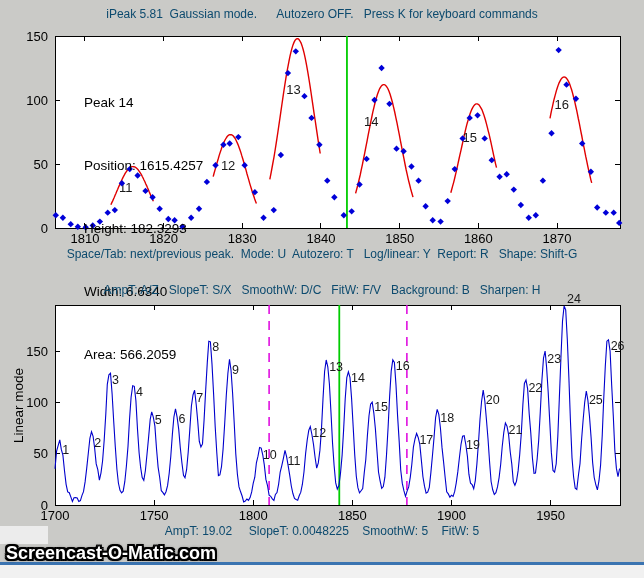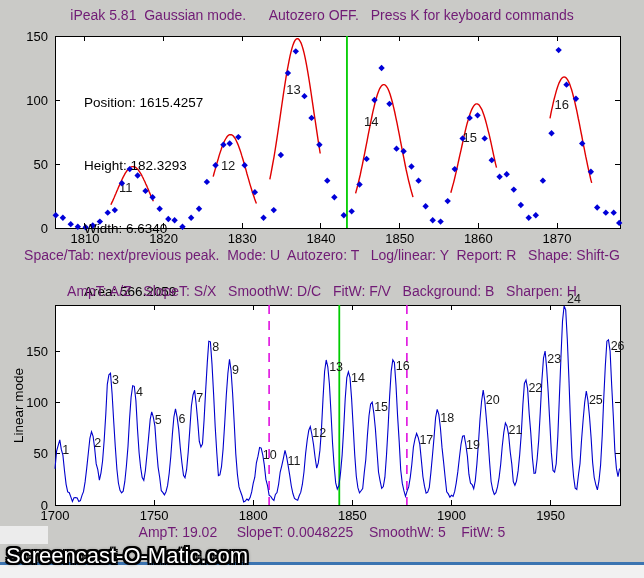--- a/index.html
+++ b/index.html
@@ -1,42 +1,42 @@
 <!DOCTYPE html>
 <html><head>
 <meta charset="utf-8">
 <style>
   html,body{margin:0;padding:0;}
   #figure{
     position:relative;width:644px;height:578px;overflow:hidden;
     background:#cacac7;
     font-family:"Liberation Sans",sans-serif;color:#000;
   }
-  .txtline{position:absolute;white-space:pre;font-size:14px;color:#701a75;}
+  .txtline{position:absolute;white-space:pre;font-size:12px;color:#0c4a6e;}
   .centered{left:20px;width:604px;text-align:center;}
   #main-title{top:7px;}
   #keys-line{top:247px;}
   #plot2-title{top:283px;}
   #settings-line{top:524px;}
   #readout{
     position:absolute;left:84px;top:50px;font-size:13.5px;line-height:21px;
     white-space:pre;color:#000;
   }
   #ylabel-bottom{
     position:absolute;left:-27px;top:398px;width:90px;text-align:center;
     font-size:13.5px;transform:rotate(-90deg);transform-origin:center;
   }
   svg{position:absolute;left:0;top:0;}
   svg text{font-family:"Liberation Sans",sans-serif;}
   #wm-strip{position:absolute;left:0;top:565px;width:644px;height:13px;background:#f1f1f1;}
   #wm-line{position:absolute;left:0;top:562px;width:644px;height:3px;background:#3b74b1;}
   #wm-patch{position:absolute;left:0;top:526px;width:48px;height:18px;background:#ececec;}
   #wm-text{
     position:absolute;left:6px;top:543px;
-    font-size:22px;font-weight:normal;color:#fff;letter-spacing:0px;
+    font-size:18px;font-weight:bold;color:#fff;letter-spacing:0px;
     text-shadow:-2px -2px 0 #000,2px -2px 0 #000,-2px 2px 0 #000,2px 2px 0 #000,
                  0 -2px 0 #000,0 2px 0 #000,-2px 0 0 #000,2px 0 0 #000,0 0 4px #000;
   }
 </style>
 </head>
 <body>
 
 <div id="figure">
 
   <div id="main-title" class="txtline centered">iPeak 5.81  Gaussian mode.      Autozero OFF.   Press K for keyboard commands</div>
@@ -227,20 +227,21 @@
       <text x="485.7877192982455" y="404.4871794871795" fill="#1a1a1a" font-size="12.5px" text-anchor="start">20</text>
       <text x="508.58596491228064" y="434.2307692307692" fill="#1a1a1a" font-size="12.5px" text-anchor="start">21</text>
       <text x="528.4105263157894" y="392.1794871794872" fill="#1a1a1a" font-size="12.5px" text-anchor="start">22</text>
       <text x="547.2438596491227" y="363.46153846153845" fill="#1a1a1a" font-size="12.5px" text-anchor="start">23</text>
       <text x="567.0684210526315" y="302.94871794871796" fill="#1a1a1a" font-size="12.5px" text-anchor="start">24</text>
       <text x="588.8754385964911" y="404.4871794871795" fill="#1a1a1a" font-size="12.5px" text-anchor="start">25</text>
       <text x="610.6824561403508" y="350.1282051282051" fill="#1a1a1a" font-size="12.5px" text-anchor="start">26</text>
     </svg>
 
   <div id="readout">
+    <div>Peak 14</div>
     <div>Position: 1615.4257</div>
     <div>Height: 182.3293</div>
     <div>Width: 6.6340</div>
     <div>Area: 566.2059</div>
   </div>
 
   <div id="plot2-title" class="txtline centered">AmpT: A/Z   SlopeT: S/X   SmoothW: D/C   FitW: F/V   Background: B   Sharpen: H</div>
 
   <div id="keys-line" class="txtline centered">Space/Tab: next/previous peak.  Mode: U  Autozero: T   Log/linear: Y  Report: R   Shape: Shift-G</div>
 

